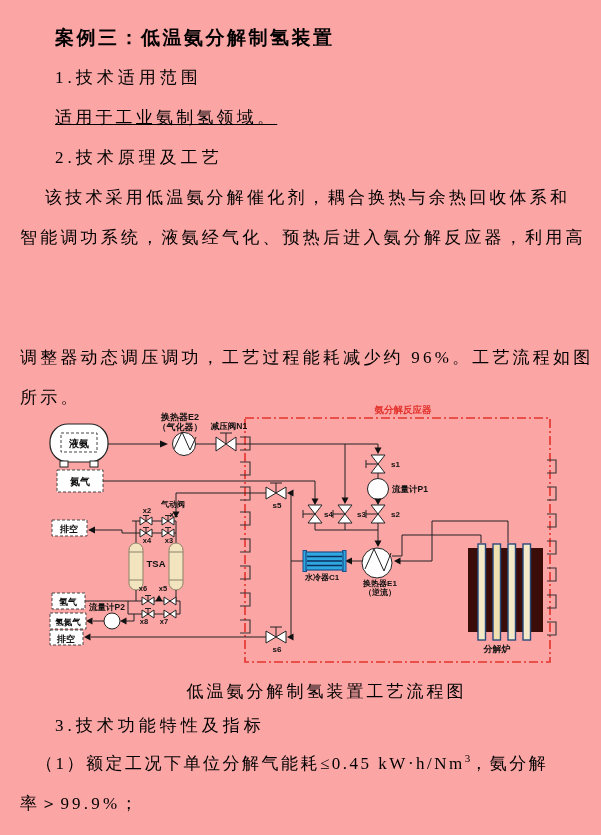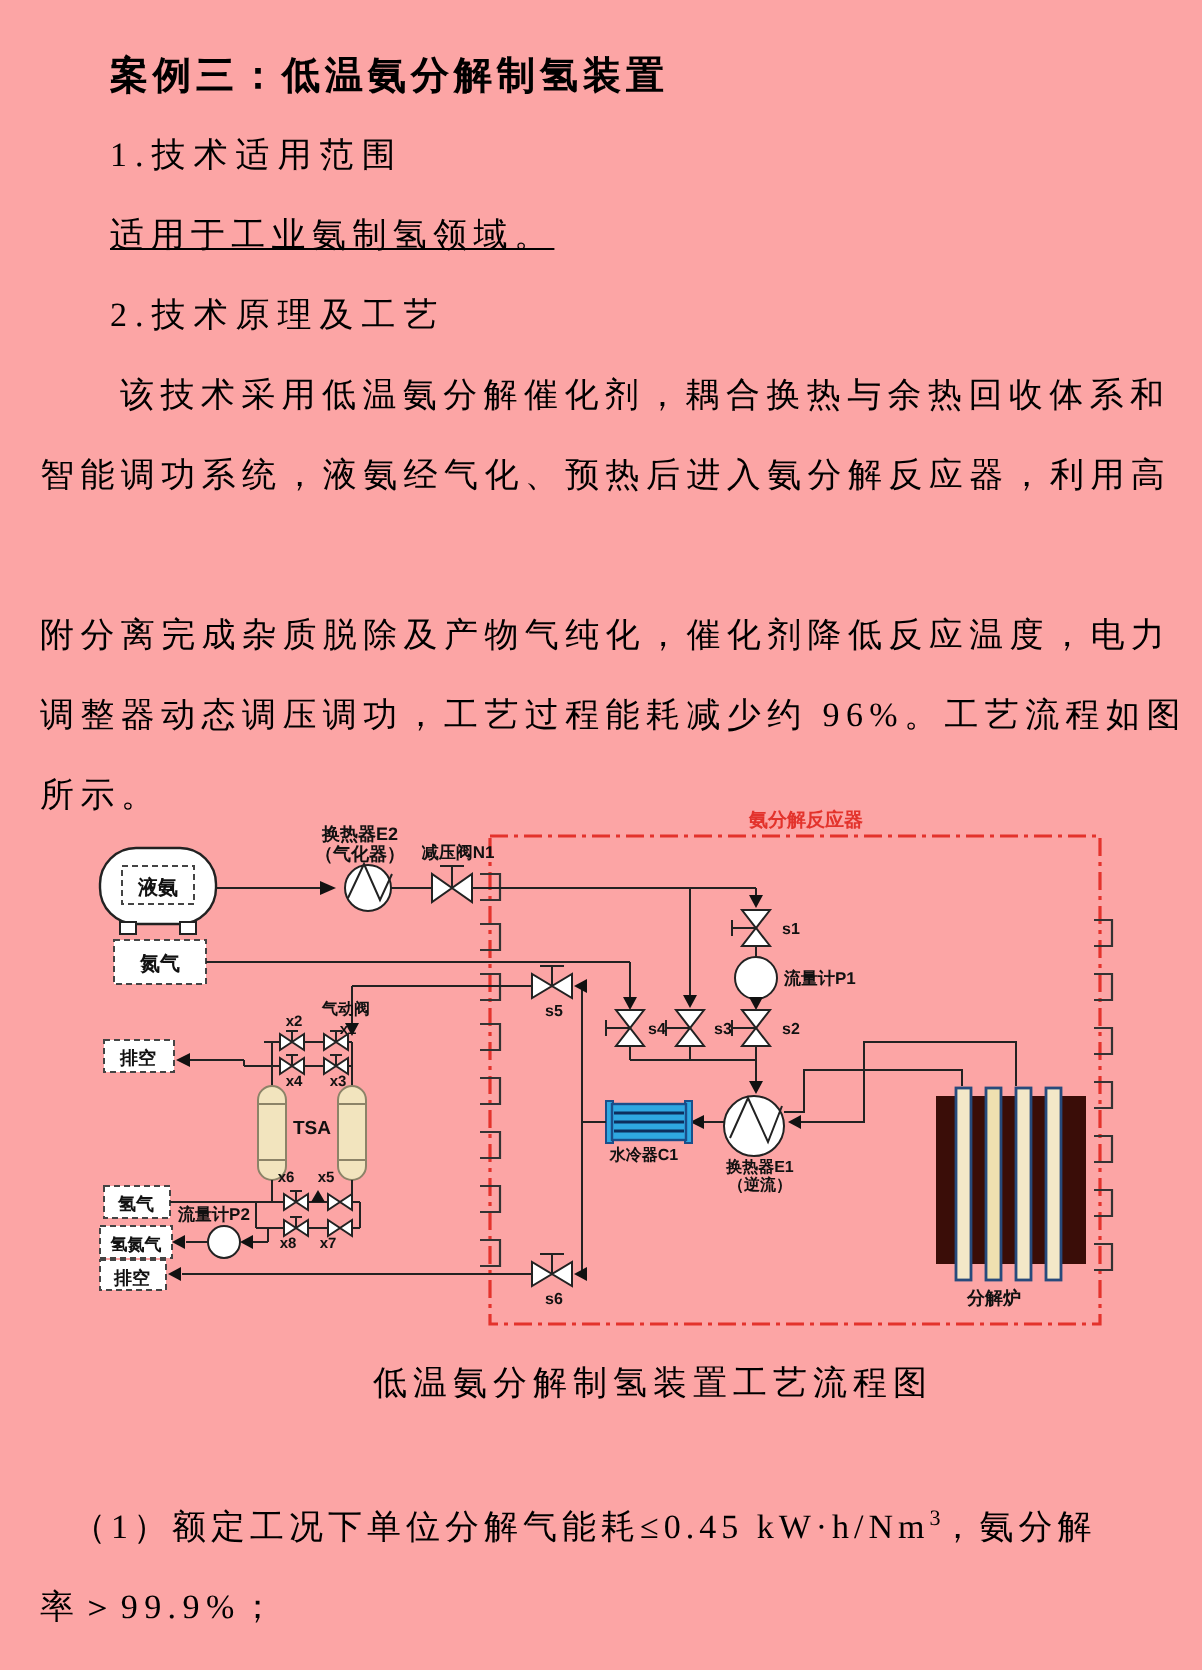--- a/index.html
+++ b/index.html
@@ -21,23 +21,22 @@
 </head>
 <body>
 
 <div id="page">
 
   <div class="tline doc-title" style="left:55px;top:25px;">案例三：低温氨分解制氢装置</div>
   <div class="tline heading" style="left:55px;top:66px;">1.技术适用范围</div>
   <div class="tline" style="left:55px;top:106px;text-decoration:underline;">适用于工业氨制氢领域。</div>
   <div class="tline heading" style="left:55px;top:146px;text-align:center;">2.技术原理及工艺</div>
 
-  <div class="tline" style="left:60px;top:186px;">该技术采用低温氨分解催化剂，耦合换热与余热回收体系和</div>
+  <div class="tline" style="left:45px;top:186px;">该技术采用低温氨分解催化剂，耦合换热与余热回收体系和</div>
   <div class="tline" style="left:20px;top:226px;">智能调功系统，液氨经气化、预热后进入氨分解反应器，利用高</div>
-  <div class="tline" style="left:20px;top:306px;">附分离完成杂质脱除及产物气纯化，催化剂降低反应温度，电力</div>
   <div class="tline" style="left:20px;top:346px;">调整器动态调压调功，工艺过程能耗减少约 96%。工艺流程如图</div>
   <div class="tline" style="left:20px;top:386px;">所示。</div>
 
   <svg viewBox="35 400 535 272" style="position:absolute;left:35px;top:400px;width:535px;height:272px;">
 
     <g>
       <rect x="245" y="418" width="305" height="244" fill="none" stroke="#e3332c" stroke-width="1.6" stroke-dasharray="9 3 2 3"></rect>
       <text class="red" x="403" y="413" text-anchor="middle" font-size="9.5">氨分解反应器</text>
       <g>
         <path class="bracket" d="M240,437 h10 v13 h-10"></path>
@@ -299,18 +298,19 @@
       <rect x="468" y="548" width="75" height="84" fill="#3a0d08"></rect>
       <rect x="478" y="544" width="7.5" height="96" fill="#f3e8c8" stroke="#274a7c" stroke-width="1.4"></rect>
       <rect x="493" y="544" width="7.5" height="96" fill="#efe0b0" stroke="#274a7c" stroke-width="1.4"></rect>
       <rect x="508" y="544" width="7.5" height="96" fill="#f3e8c8" stroke="#274a7c" stroke-width="1.4"></rect>
       <rect x="523" y="544" width="7.5" height="96" fill="#f3e8c8" stroke="#274a7c" stroke-width="1.4"></rect>
       <text x="497" y="652" text-anchor="middle" font-size="9">分解炉</text>
     </g>
   </svg>
 
   <div class="tline caption" style="top:680px;">低温氨分解制氢装置工艺流程图</div>
+  <div class="tline heading" style="left:55px;top:714px;">3.技术功能特性及指标</div>
   <div class="tline" style="left:36px;top:752px;letter-spacing:2.5px;">
     <span>（1）额定工况下单位分解气能耗≤0.45 kW·h/Nm</span><span class="sup">3</span><span>，氨分解</span>
   </div>
   <div class="tline" style="left:20px;top:792px;">率＞99.9%；</div>
 
 </div>
 
 </body></html>

